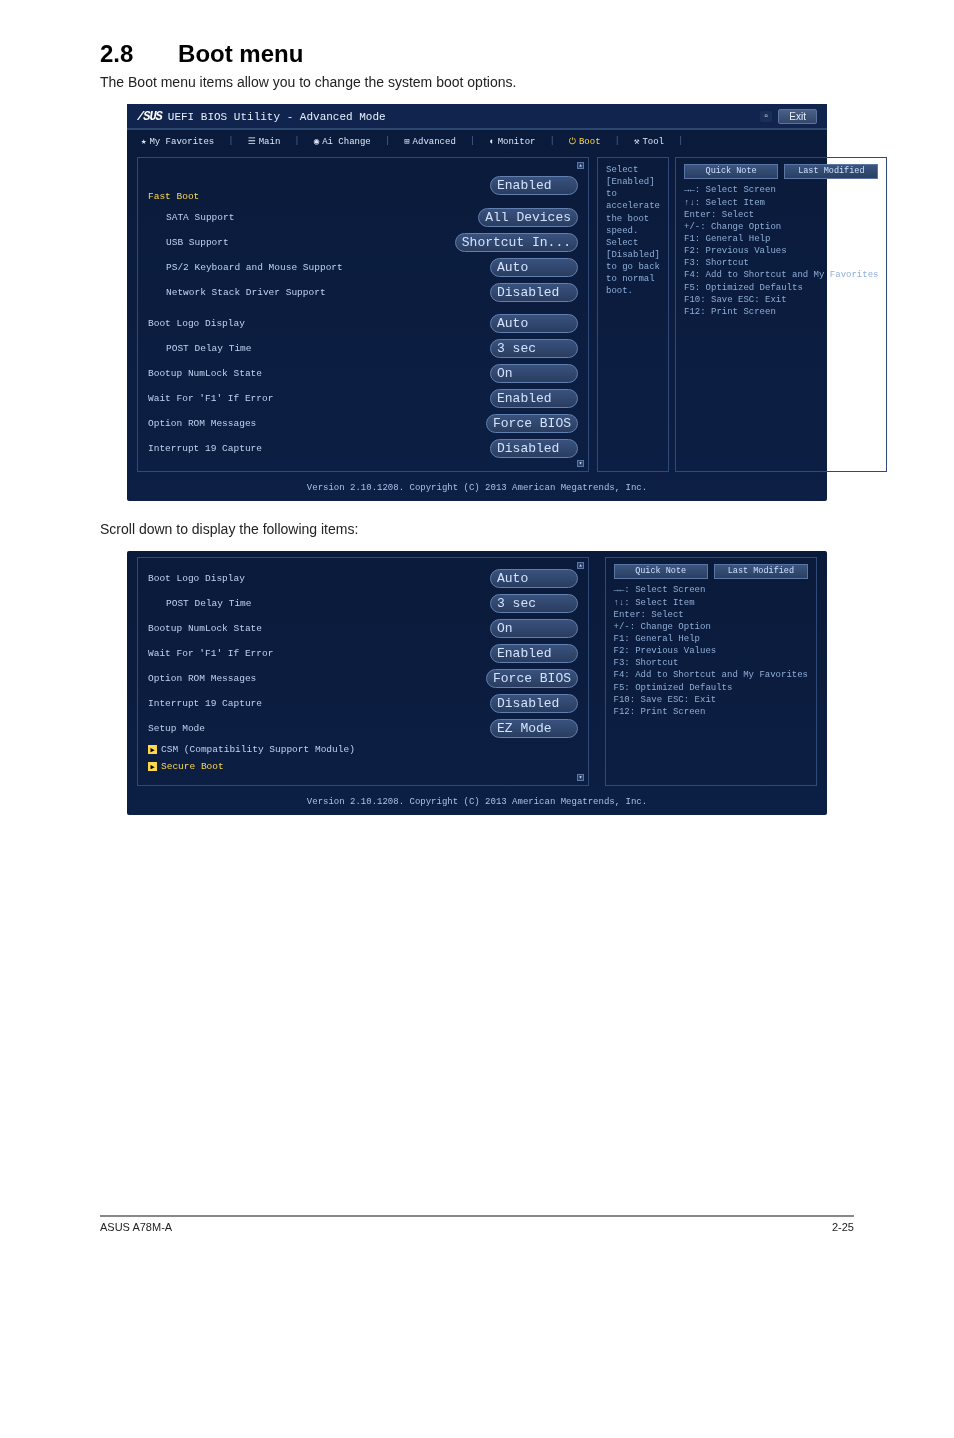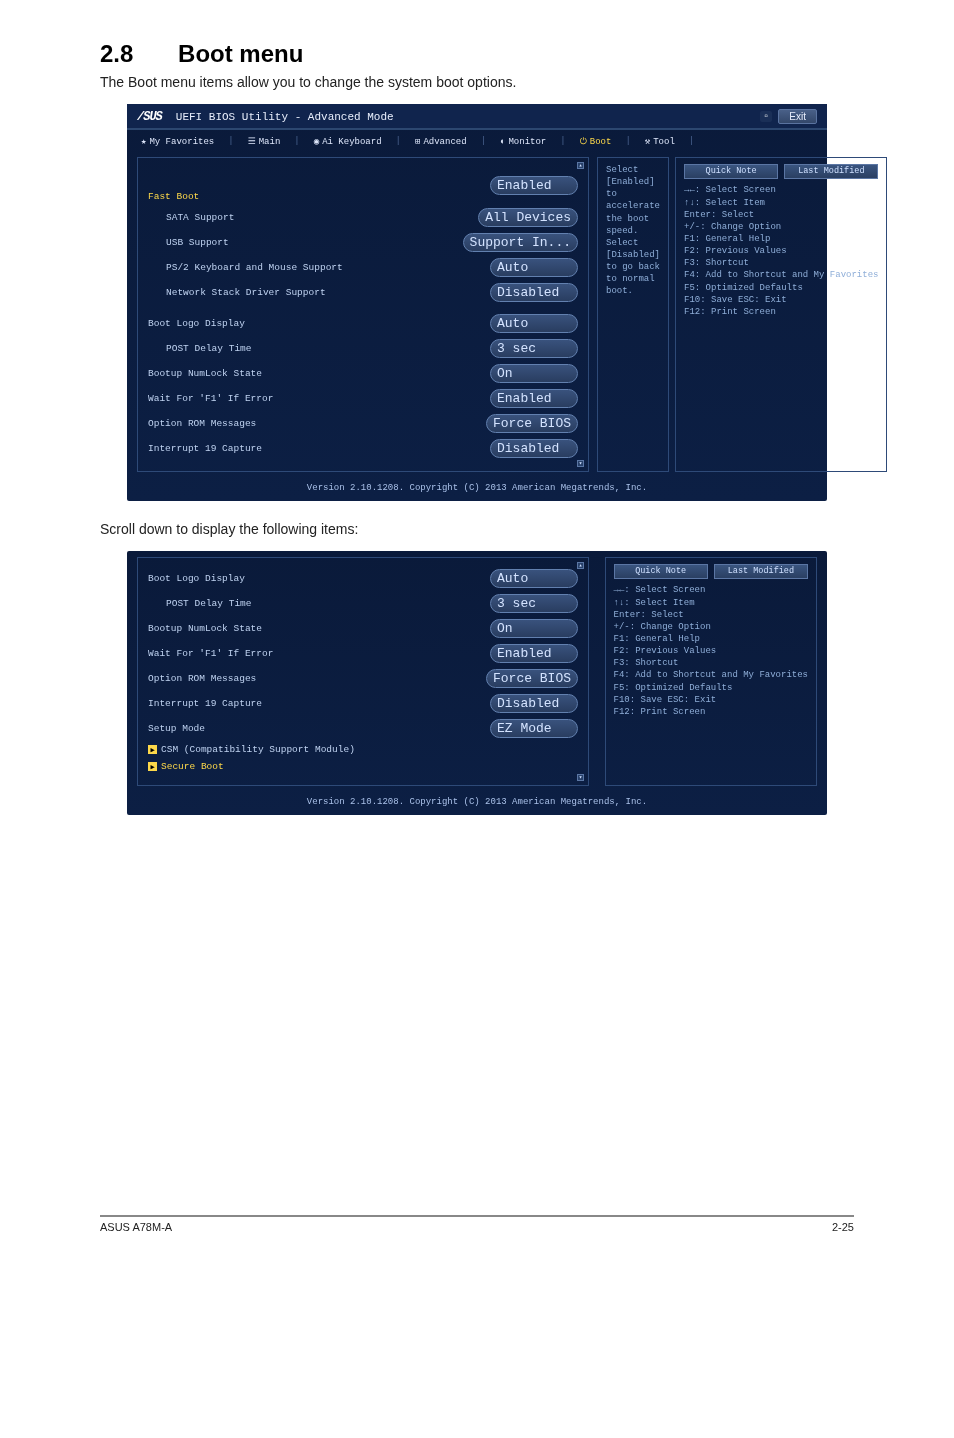--- a/index.html
+++ b/index.html
@@ -35,21 +35,21 @@
     .bios-titlebar {
       display: flex;
       justify-content: space-between;
       align-items: center;
       padding: 5px 10px 4px;
       border-bottom: 2px solid #2c4770;
       background: #10244d;
     }
     .bios-logo-title { display: flex; align-items: center; gap: 6px; }
     .asus-logo { font-weight: bold; letter-spacing: -1px; font-size: 12px; color: #fff; font-style: italic; }
-    .bios-title { color: #e8eefc; font-size: 11px; margin-left: 8px; }
+    .bios-title { color: #e8eefc; font-size: 11px; }
     .exit-group { display: flex; align-items: center; gap: 6px; }
     .exit-btn {
       background: linear-gradient(#496088, #33476a);
       border: 1px solid #5a73a0;
       color: #e8eefc;
       padding: 1px 10px;
       font-size: 10px;
       border-radius: 2px;
     }
     .menubar {
@@ -183,21 +183,21 @@
         <span>My Favorites</span>
       </span>
     <span class="menu-sep">|</span>
     <span class="menu-item">
         <span class="menu-icon">☰</span>
         <span>Main</span>
       </span>
     <span class="menu-sep">|</span>
     <span class="menu-item">
         <span class="menu-icon">◉</span>
-        <span>Ai Keyboard</span>
+        <span>Ai Change</span>
       </span>
     <span class="menu-sep">|</span>
     <span class="menu-item">
         <span class="menu-icon">⊞</span>
         <span>Advanced</span>
       </span>
     <span class="menu-sep">|</span>
     <span class="menu-item">
         <span class="menu-icon">◐</span>
         <span>Monitor</span>
@@ -221,21 +221,21 @@
           <div class="setting-row">
             <span class="setting-label highlight">Fast Boot</span>
             <span class="val-pill">Enabled</span>
           </div>
           <div class="setting-row indent">
             <span class="setting-label">SATA Support</span>
             <span class="val-pill">All Devices</span>
           </div>
           <div class="setting-row indent">
             <span class="setting-label">USB Support</span>
-            <span class="val-pill">Support In...</span>
+            <span class="val-pill">Shortcut In...</span>
           </div>
           <div class="setting-row indent">
             <span class="setting-label">PS/2 Keyboard and Mouse Support</span>
             <span class="val-pill">Auto</span>
           </div>
           <div class="setting-row indent">
             <span class="setting-label">Network Stack Driver Support</span>
             <span class="val-pill">Disabled</span>
           </div>
         </div>

